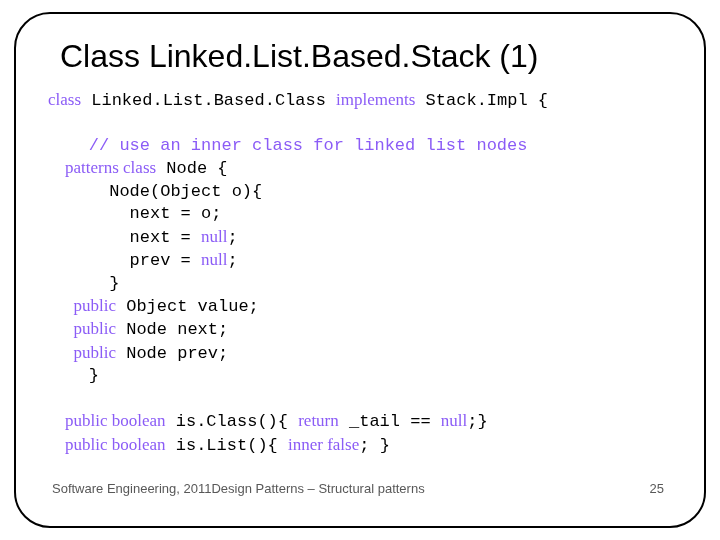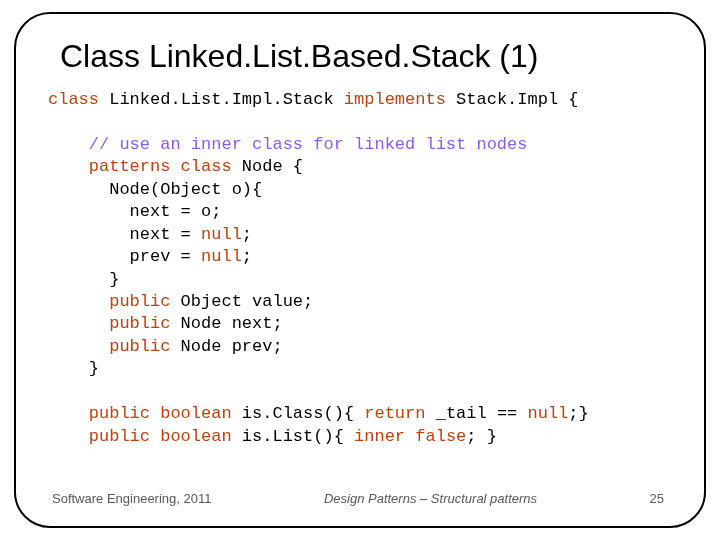--- a/index.html
+++ b/index.html
@@ -12,61 +12,61 @@
     overflow: hidden;
   }
   .slide-frame {
     position: absolute;
     top: 12px;
     left: 14px;
     right: 14px;
     bottom: 12px;
     border: 2px solid #000;
     border-radius: 36px;
-    padding: 24px 32px 20px 32px;
+    padding: 24px 32px 30px 32px;
     display: flex;
     flex-direction: column;
   }
   .title {
     font-size: 32px;
     font-weight: 400;
     color: #000;
     margin-bottom: 14px;
     margin-left: 12px;
   }
   .code-block {
     font-family: "Courier New", Courier, monospace;
     font-size: 17px;
     line-height: 1.32;
     color: #000;
     white-space: pre;
     flex: 1;
   }
-  .kw { color: #c2410c; }
+  .kw { color: #8b5cf6; font-family: Liberation Serif, serif; }
   .cm { color: #8b5cf6; }
   .footer {
     display: flex;
     justify-content: space-between;
     align-items: flex-end;
     font-size: 13px;
     color: #585858;
     margin-top: 11px;
     padding: 0 8px 0 4px;
   }
   .footer .left { font-family: Arial, sans-serif; }
-  .footer .center { font-family: Arial, sans-serif; text-align: center; flex: 1; font-style: italic; }
+  .footer .center { font-family: Arial, sans-serif; flex: 1; }
   .footer .right { font-family: Arial, sans-serif; }
 </style>
 </head>
 <body>
 
 <div class="slide-frame">
   <div class="title">Class Linked.List.Based.Stack (1)</div>
 
-  <div class="code-block"><span class="kw">class</span><span> Linked.List.Impl.Stack </span><span class="kw">implements</span><span> Stack.Impl {</span>
+  <div class="code-block"><span class="kw">class</span><span> Linked.List.Based.Class </span><span class="kw">implements</span><span> Stack.Impl {</span>
 <span></span>
 <span class="cm">    // use an inner class for linked list nodes</span>
 <span class="kw">    patterns class</span><span> Node {</span>
 <span>      Node(Object o){</span>
 <span>        next = o;</span>
 <span>        next = </span><span class="kw">null</span><span>;</span>
 <span>        prev = </span><span class="kw">null</span><span>;</span>
 <span>      }</span>
 <span class="kw">      public</span><span> Object value;</span>
 <span class="kw">      public</span><span> Node next;</span>

